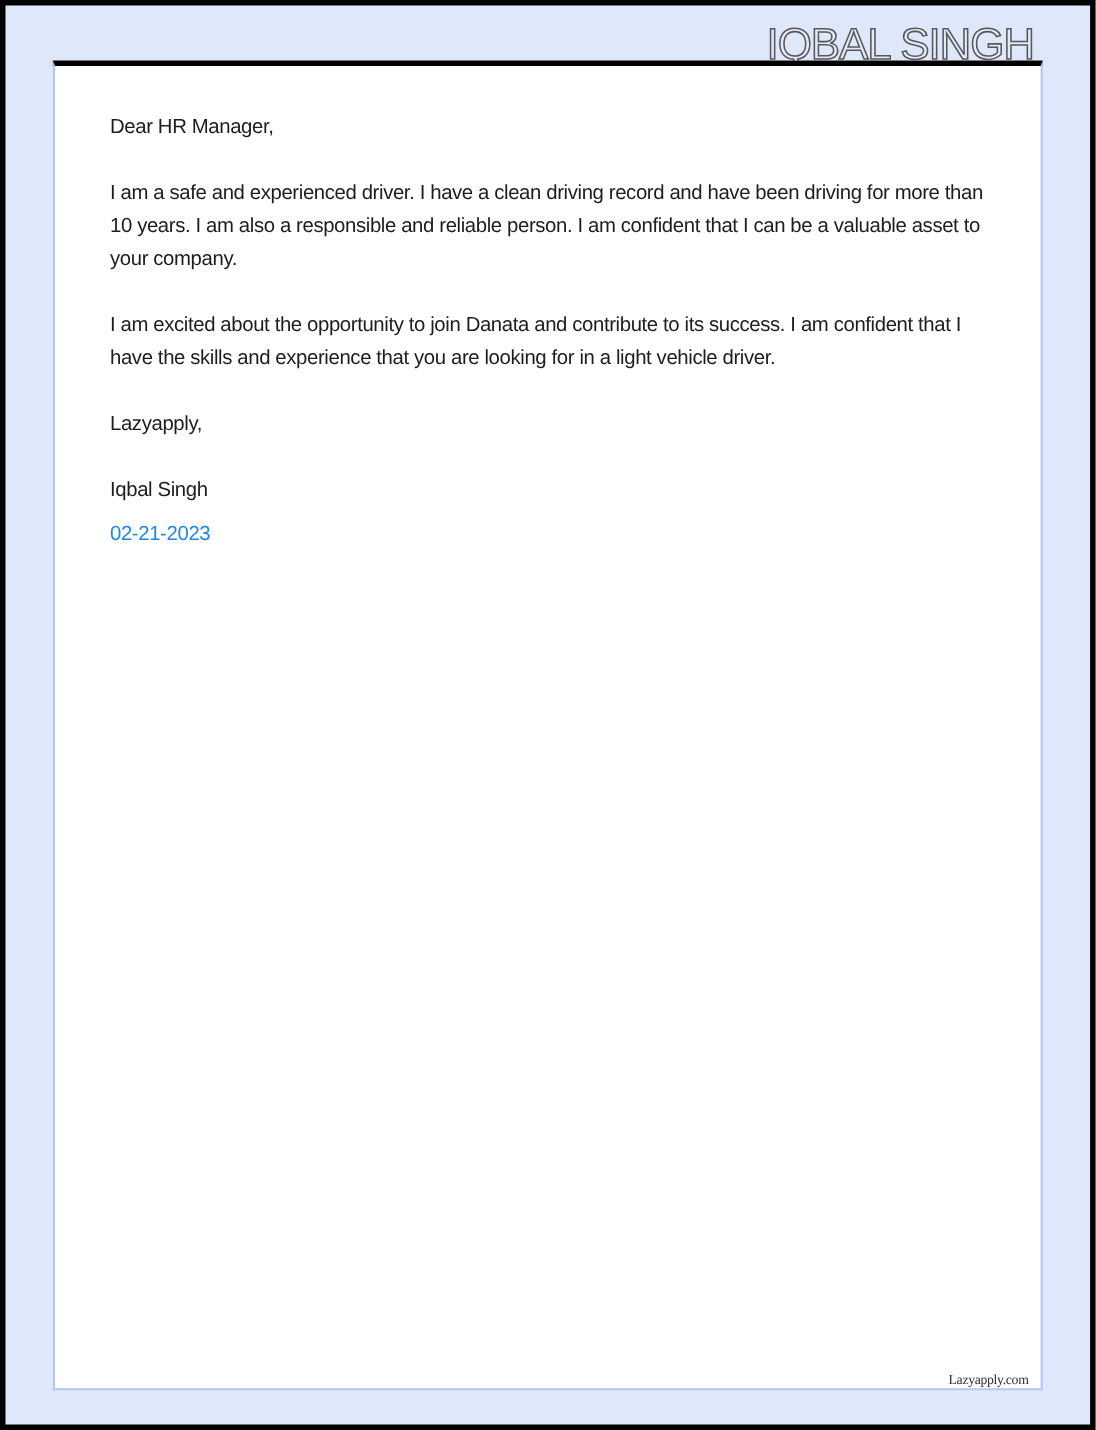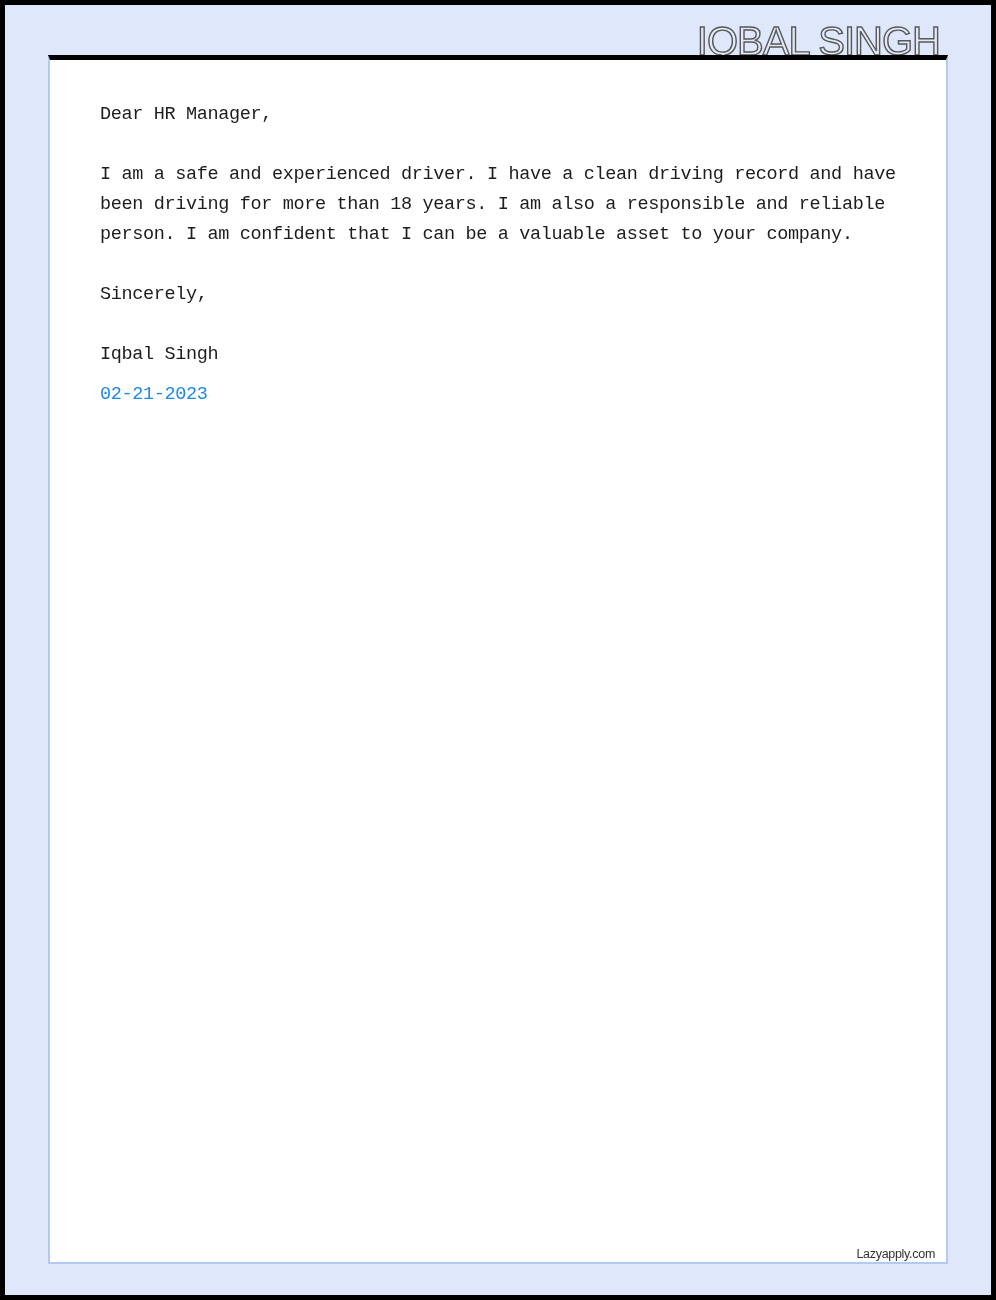--- a/index.html
+++ b/index.html
@@ -43,56 +43,57 @@
       border-top: 5px solid #000;
       border-left: 2px solid #b3c9f2;
       border-right: 2px solid #b3c9f2;
       border-bottom: 2px solid #b3c9f2;
     }
     .letter {
       position: absolute;
       left: 50px;
       top: 40px;
       width: 800px;
-      font-family: Liberation Mono, monospace;
+      font-family: Liberation Sans, sans-serif;
       font-size: 18.5px;
       line-height: 30px;
       color: #1d1d1d;
       letter-spacing: -0.35px;
     }
     .letter p {
       margin: 0 0 30px 0;
     }
     .letter p.sig {
       margin: 0 0 10px 0;
     }
     .letter .date {
       color: #1e88e5;
       margin: 0;
     }
     .footer {
       position: absolute;
       right: 11px;
       bottom: 0px;
-      font-family: Liberation Sans, sans-serif;
+      font-family: Liberation Serif, serif;
       font-size: 12.5px;
       line-height: 16px;
       color: #333;
       letter-spacing: -0.3px;
     }
   </style>
 </head>
 <body>
 
 <div class="frame">
   <div class="title">IQBAL SINGH</div>
 
   <div class="page">
     <div class="letter">
       <p>Dear HR Manager,</p>
-      <p>I am a safe and experienced driver. I have a clean driving record and have been driving for more than 18 years. I am also a responsible and reliable person. I am confident that I can be a valuable asset to your company.</p>
-      <p>Sincerely,</p>
+      <p>I am a safe and experienced driver. I have a clean driving record and have been driving for more than 10 years. I am also a responsible and reliable person. I am confident that I can be a valuable asset to your company.</p>
+      <p>I am excited about the opportunity to join Danata and contribute to its success. I am confident that I have the skills and experience that you are looking for in a light vehicle driver.</p>
+      <p>Lazyapply,</p>
       <p class="sig">Iqbal Singh</p>
       <p class="date">02-21-2023</p>
     </div>
     <div class="footer">Lazyapply.com</div>
   </div>
 </div>
 
 </body></html>

